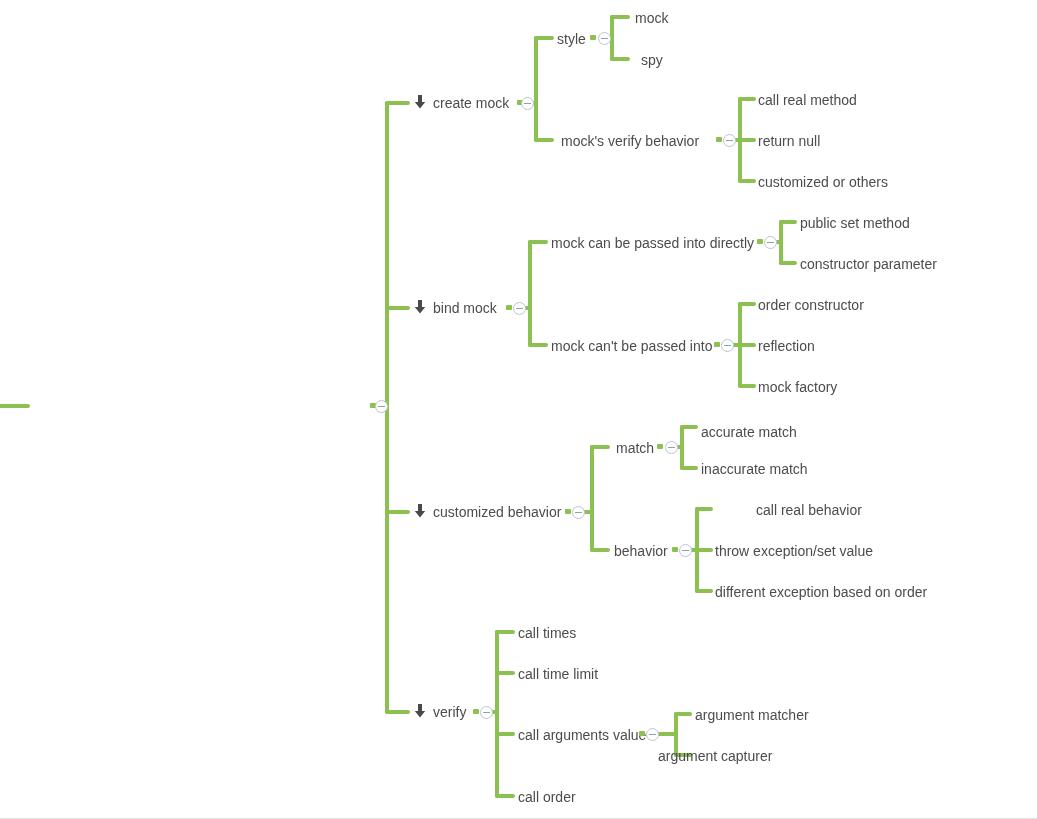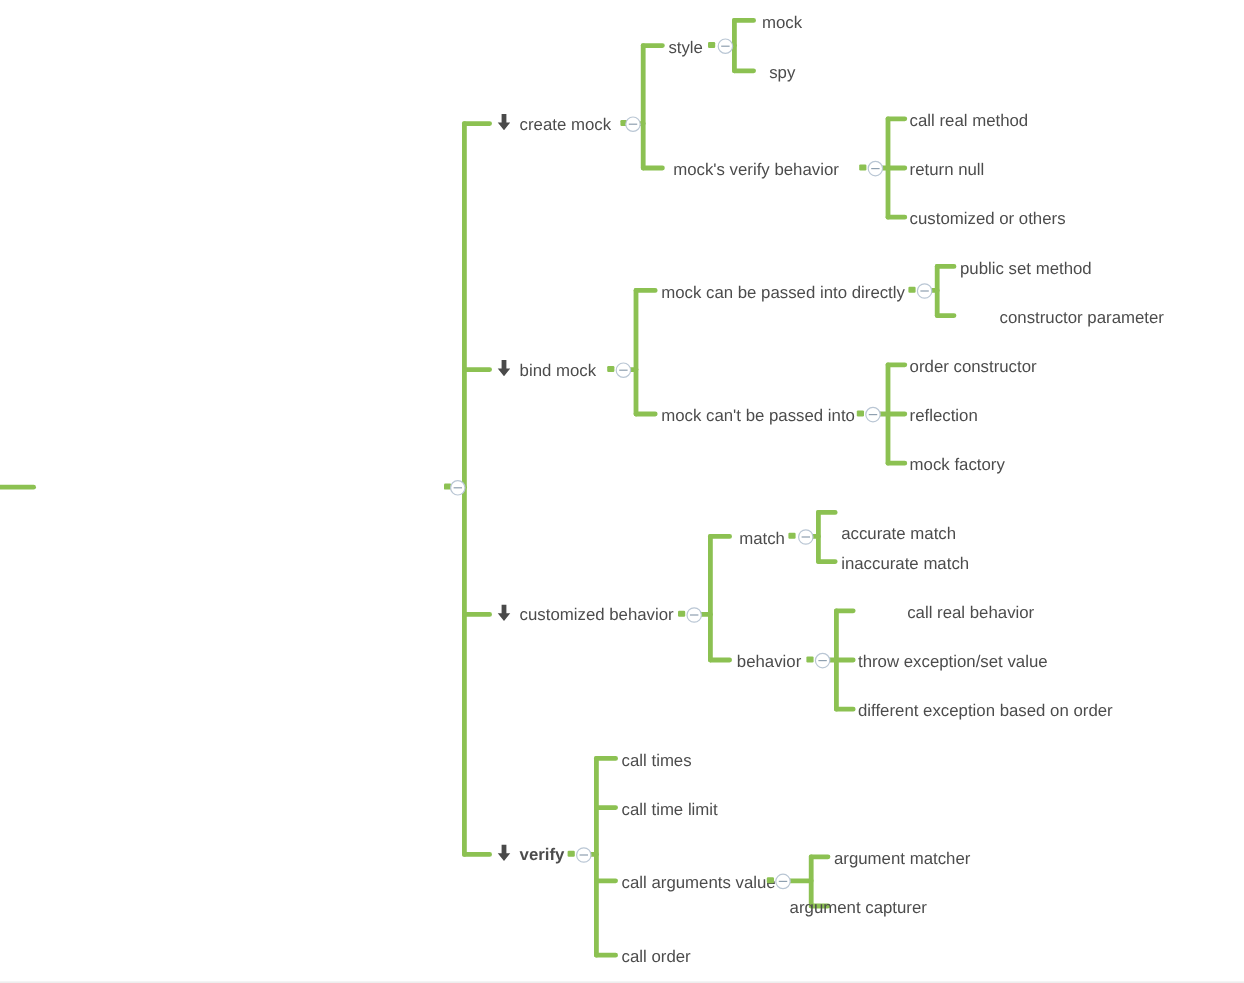--- a/index.html
+++ b/index.html
@@ -221,21 +221,21 @@
 
   <div class="node lvl2" style="left:551px; top:235px;">
     <span class="node-label">mock can be passed into directly</span>
   </div>
   <div class="stub" style="left:757px; top:239px;"></div>
   <div class="toggle" style="left:764px; top:236px;"></div>
 
   <div class="node lvl3" style="left:800px; top:215px;">
     <span class="node-label">public set method</span>
   </div>
-  <div class="node lvl3" style="left:800px; top:256px;margin-left:33px;">
+  <div class="node lvl3" style="left:800px; top:256px;">
     <span class="node-label">constructor parameter</span>
   </div>
 
   <div class="node lvl2" style="left:551px; top:338px;">
     <span class="node-label">mock can't be passed into</span>
   </div>
   <div class="stub" style="left:714px; top:342px;"></div>
   <div class="toggle" style="left:721px; top:339px;"></div>
 
   <div class="node lvl3" style="left:758px; top:297px;">
@@ -257,21 +257,21 @@
   </div>
   <div class="stub" style="left:565px; top:509px;"></div>
   <div class="toggle" style="left:572px; top:506px;"></div>
 
   <div class="node lvl2" style="left:616px; top:440px;">
     <span class="node-label">match</span>
   </div>
   <div class="stub" style="left:657px; top:444px;"></div>
   <div class="toggle" style="left:665px; top:441px;"></div>
 
-  <div class="node lvl3" style="left:701px; top:436px;">
+  <div class="node lvl3" style="left:701px; top:424px;">
     <span class="node-label">accurate match</span>
   </div>
   <div class="node lvl3" style="left:701px; top:461px;">
     <span class="node-label">inaccurate match</span>
   </div>
 
   <div class="node lvl2" style="left:614px; top:543px;">
     <span class="node-label">behavior</span>
   </div>
   <div class="stub" style="left:672px; top:547px;"></div>
@@ -280,21 +280,21 @@
   <div class="node lvl3" style="left:756px; top:502px;">
     <span class="node-label">call real behavior</span>
   </div>
   <div class="node lvl3" style="left:715px; top:543px;">
     <span class="node-label">throw exception/set value</span>
   </div>
   <div class="node lvl3" style="left:715px; top:584px;">
     <span class="node-label">different exception based on order</span>
   </div>
 
-  <div class="node lvl1" style="left:412px; top:704px;font-weight:bold;">
+  <div class="node lvl1" style="left:412px; top:704px;">
     <span class="arrow-icon">
       <svg viewBox="0 0 16 16" width="16" height="16" xmlns="http://www.w3.org/2000/svg">
         <path d="M6 1 h4 v7 h3.2 L8 14.6 2.8 8 H6 z" fill="#4a4a4a"></path>
       </svg>
     </span><span class="node-label">verify</span>
   </div>
   <div class="stub" style="left:473px; top:709px;"></div>
   <div class="toggle" style="left:480px; top:706px;"></div>
 
   <div class="node lvl2" style="left:518px; top:625px;">

